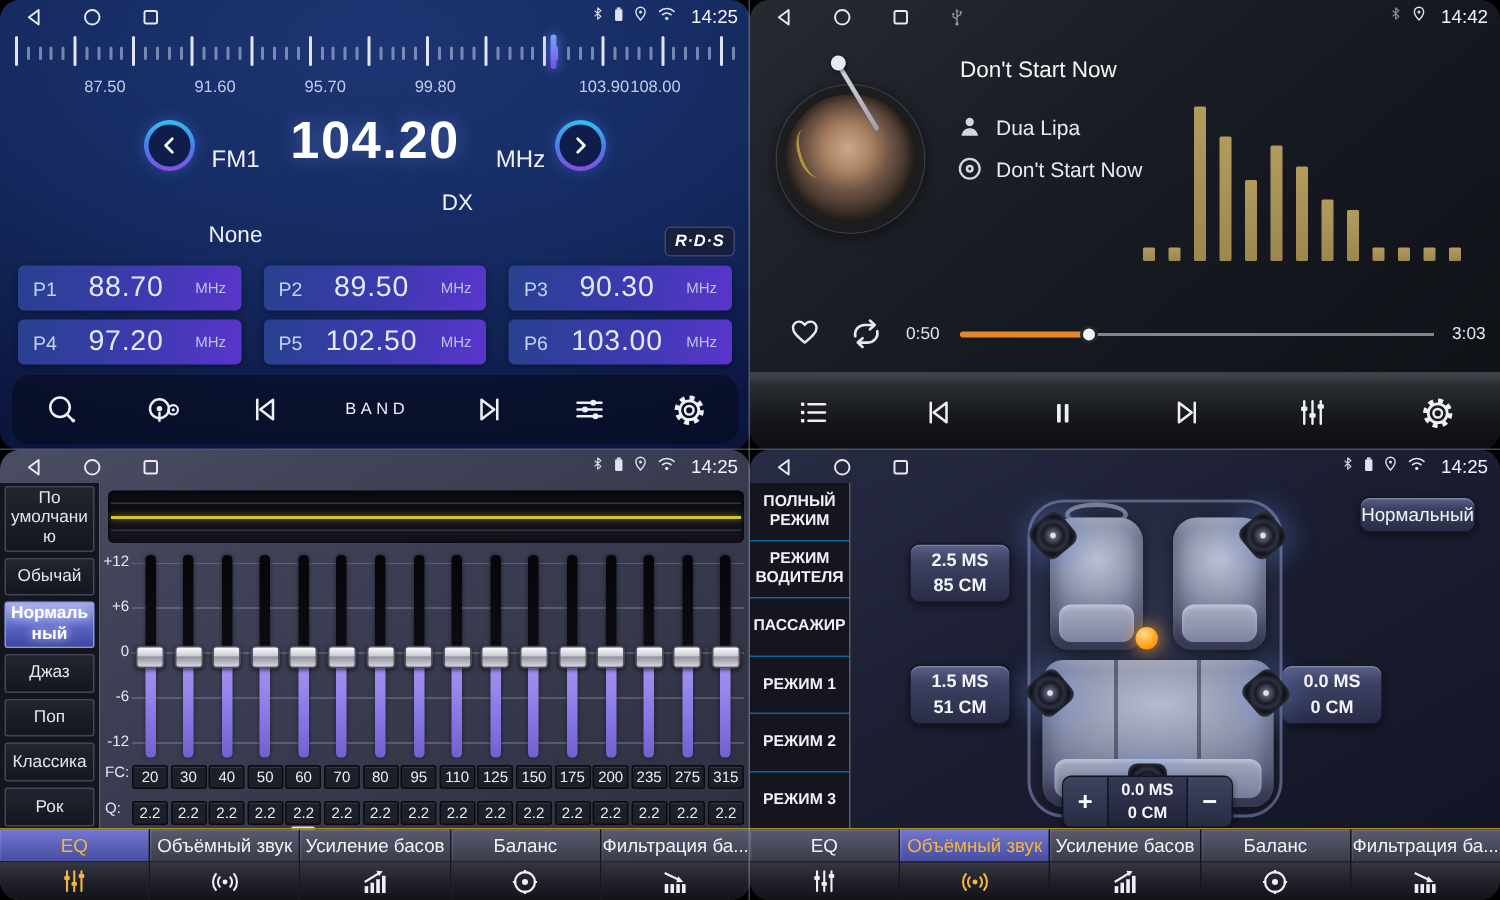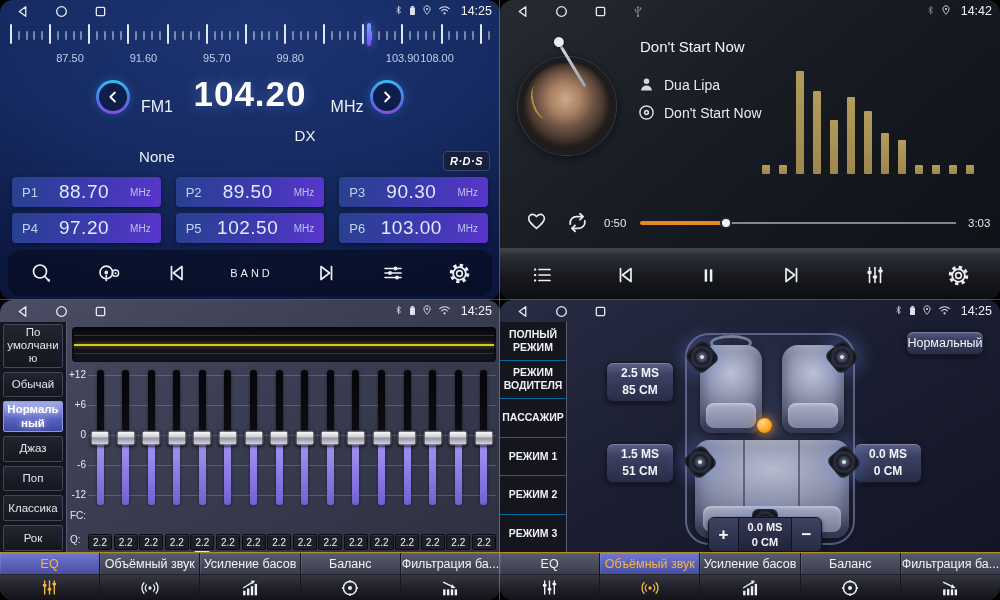--- a/index.html
+++ b/index.html
@@ -685,20 +685,39 @@
           </div>
 
           <div class="slider">
             <div class="rail"></div>
             <div class="knob"></div>
           </div>
         </div>
 
       <div class="valrow" id="fc-row">
         <span class="rowlabel">FC:</span>
+        <div class="cells">
+
+        <div class="cell">20</div>
+            <div class="cell">30</div>
+            <div class="cell">40</div>
+            <div class="cell">50</div>
+            <div class="cell">60</div>
+            <div class="cell">70</div>
+            <div class="cell">80</div>
+            <div class="cell">95</div>
+            <div class="cell">110</div>
+            <div class="cell">125</div>
+            <div class="cell">150</div>
+            <div class="cell">175</div>
+            <div class="cell">200</div>
+            <div class="cell">235</div>
+            <div class="cell">275</div>
+            <div class="cell">315</div>
+          </div>
       </div>
       <div class="valrow" id="q-row">
         <span class="rowlabel">Q:</span>
         <div class="cells">
 
         <div class="cell">2.2</div>
             <div class="cell">2.2</div>
             <div class="cell">2.2</div>
             <div class="cell">2.2</div>
             <div class="cell">2.2</div>

